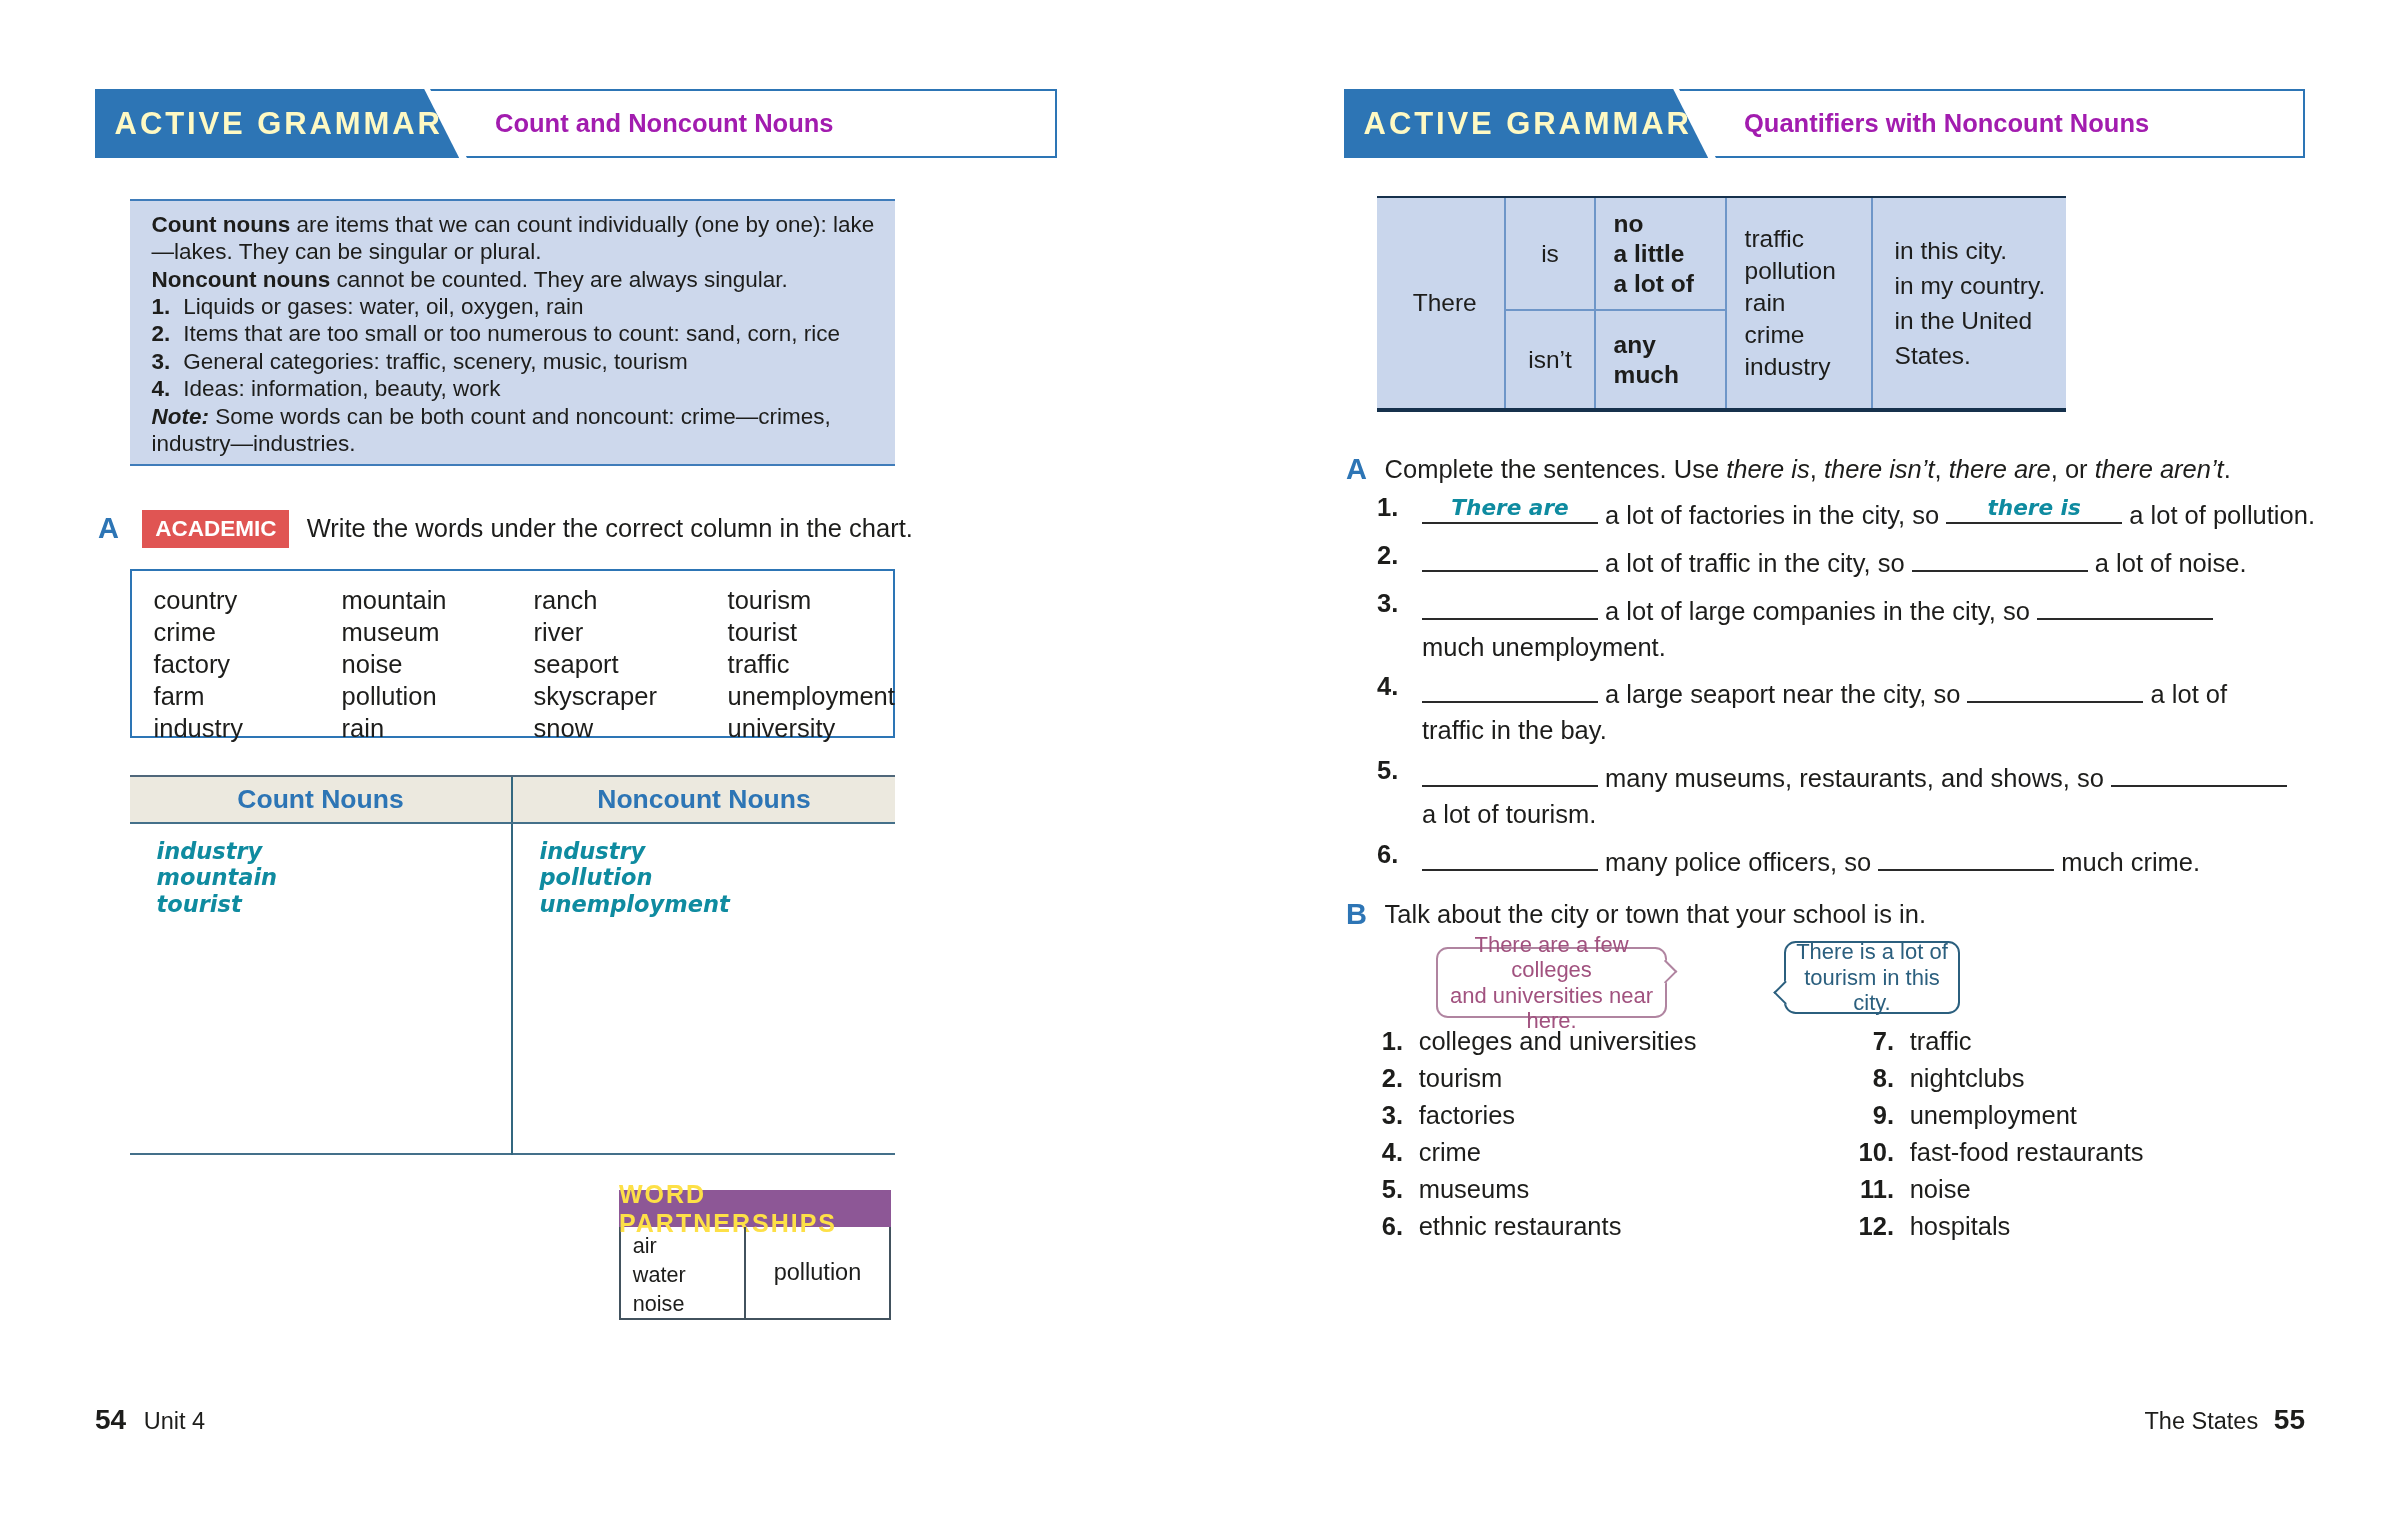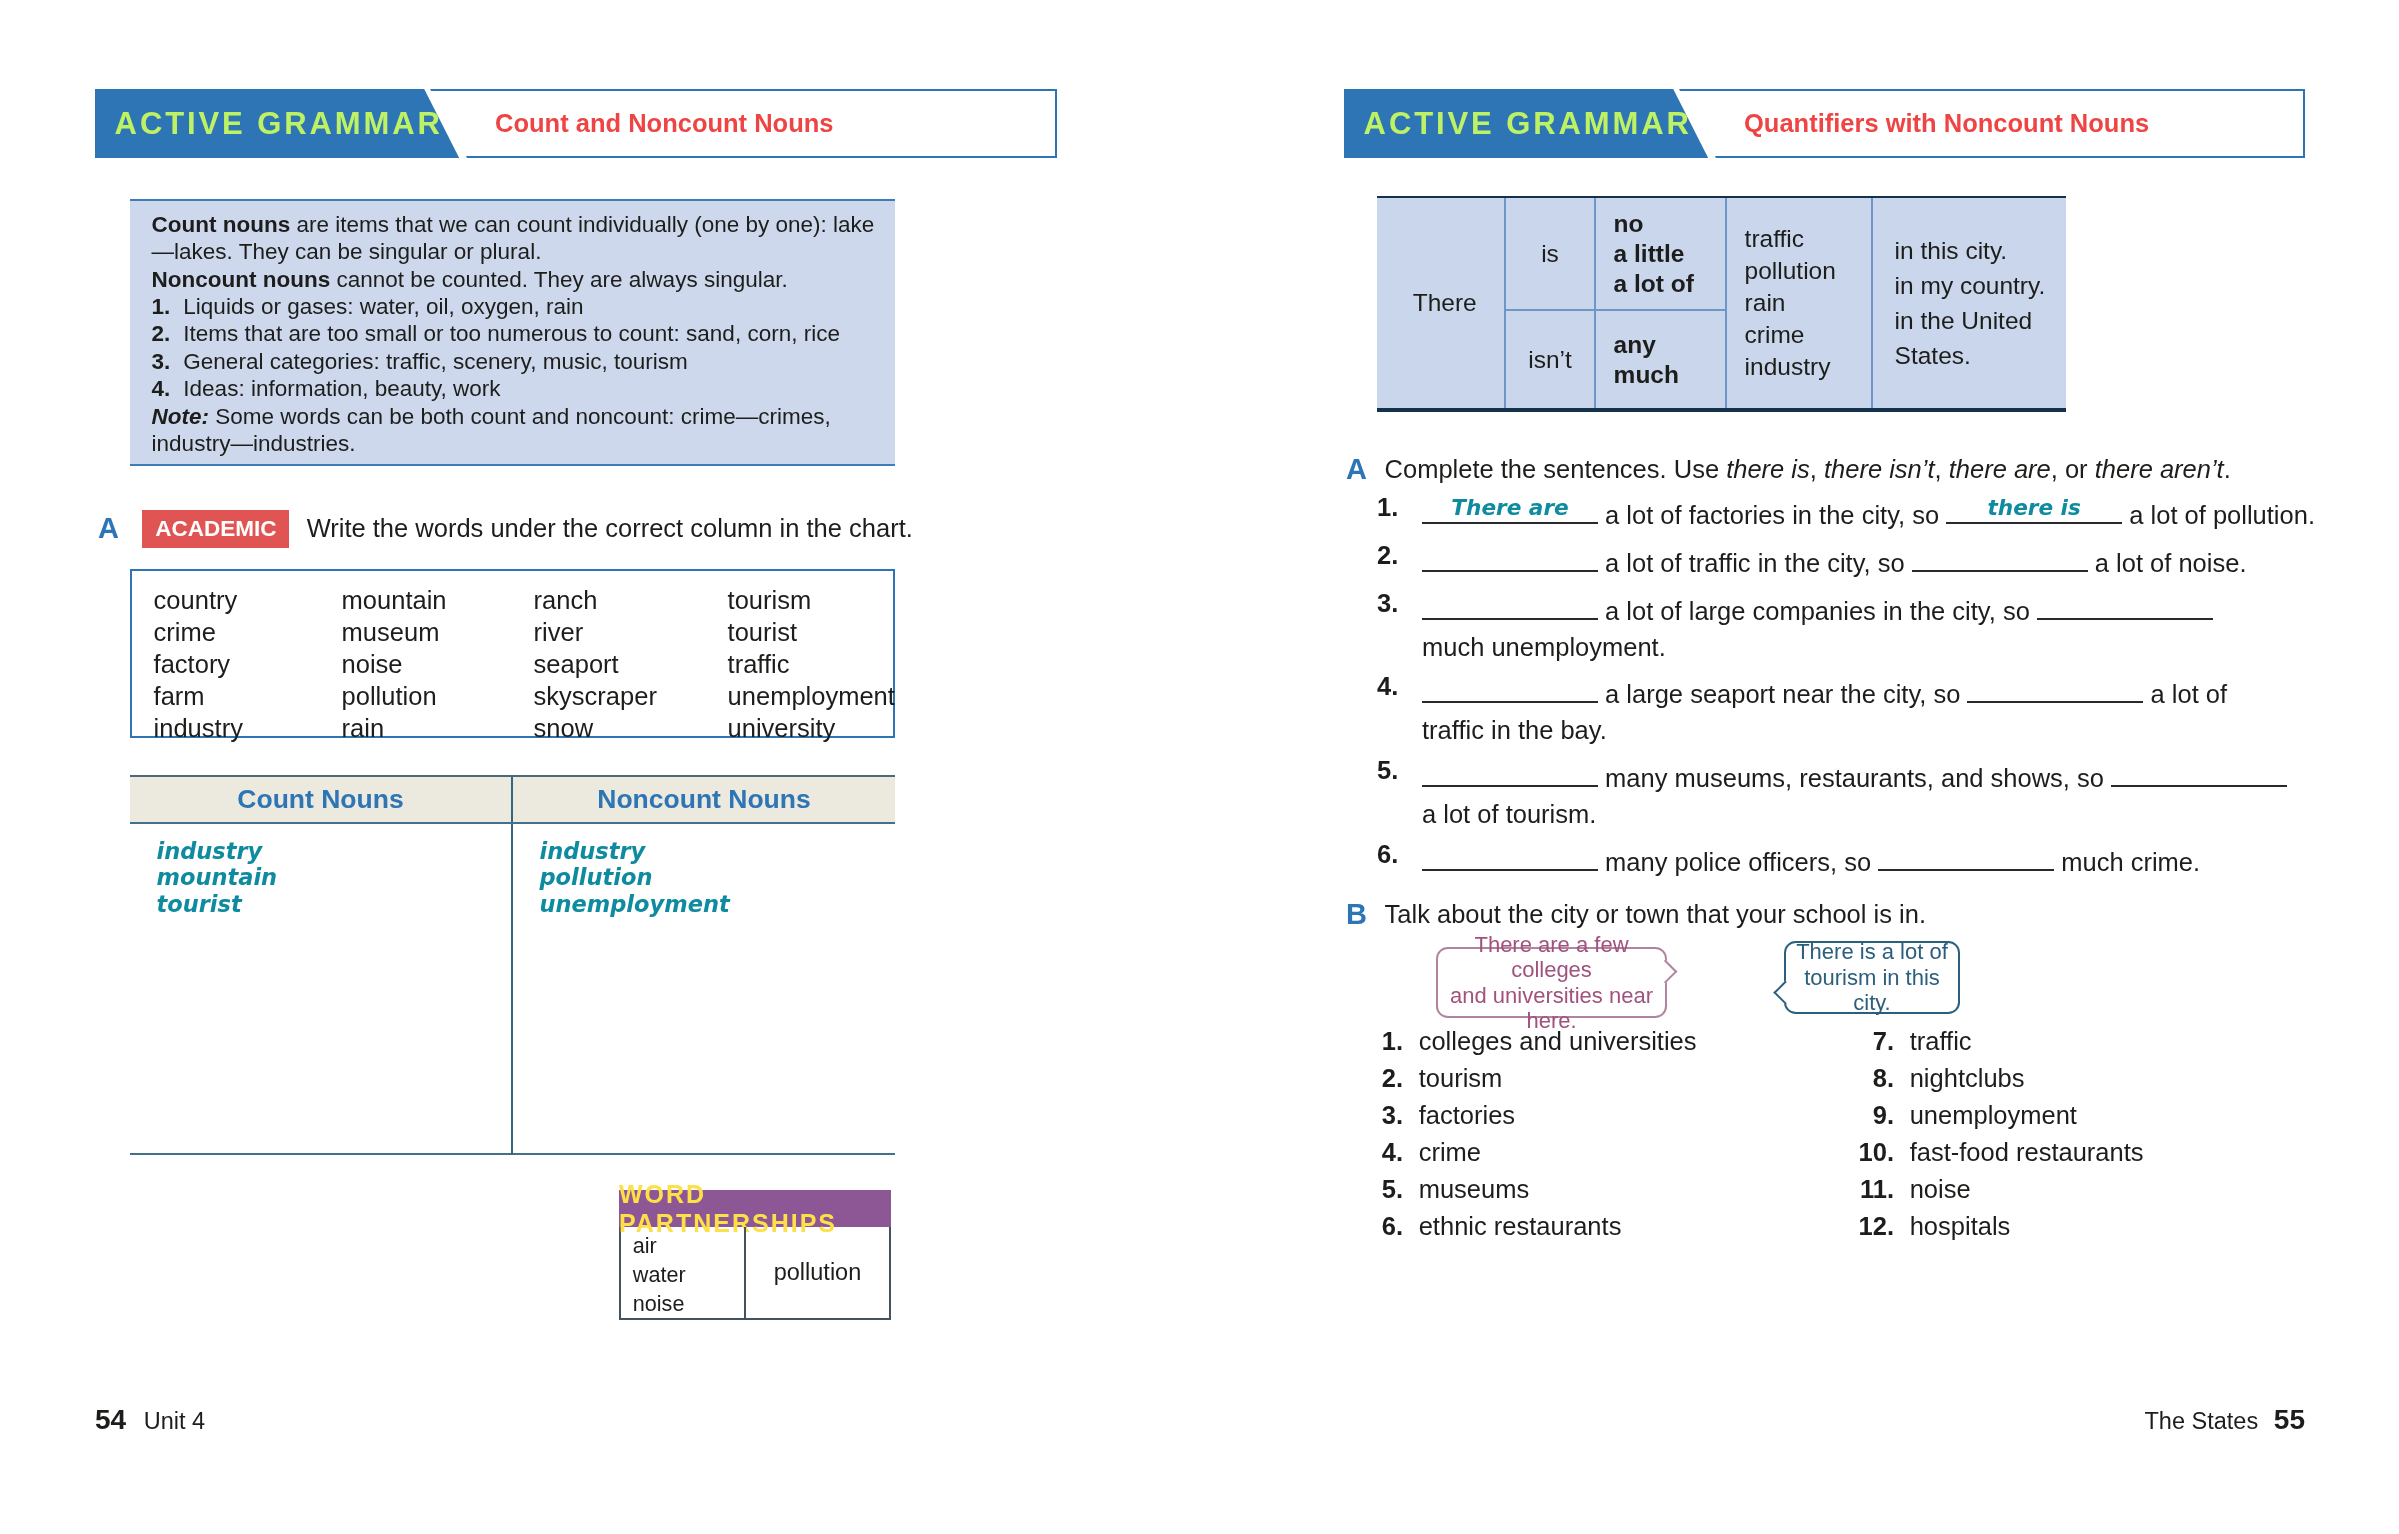--- a/index.html
+++ b/index.html
@@ -3,27 +3,27 @@
 <meta charset="utf-8">
 <style>
   html,body{margin:0;padding:0;background:#fff;}
   .page{position:relative;width:2399px;height:1535px;background:#ffffff;overflow:hidden;
         font-family:"Liberation Sans","DejaVu Sans",sans-serif;color:#1d1d1b;}
   .abs{position:absolute;}
 
   
   .hdr-label{position:absolute;top:89px;height:69px;background:#fff;border:2.9px solid #2d75b5;
              box-sizing:border-box;display:flex;align-items:center;}
-  .hdr-label .ttl{font-weight:bold;font-size:25.5px;color:#ef4444;}
+  .hdr-label .ttl{font-weight:bold;font-size:25.5px;color:#a21caf;}
   .hdr-bar{position:absolute;top:89px;width:372px;height:69px;background:#fff;
            clip-path:polygon(0 0,calc(100% - 37px) 0,100% 100%,0 100%);}
   .hdr-bar .blue{position:absolute;top:0;left:0;bottom:0;right:7.8px;background:#2d75b5;
            clip-path:polygon(0 0,calc(100% - 35px) 0,100% 100%,0 100%);
            display:flex;align-items:center;}
-  .hdr-bar .brand{color:#bef264;font-weight:bold;font-size:31px;letter-spacing:2.9px;padding-left:19.6px;white-space:nowrap;}
+  .hdr-bar .brand{color:#fef9c3;font-weight:bold;font-size:31px;letter-spacing:2.9px;padding-left:19.6px;white-space:nowrap;}
 
   
   .info{left:130px;top:199px;width:765px;height:267px;background:#cdd8ec;
         border-top:2.9px solid #3f7cba;border-bottom:2.9px solid #3f7cba;box-sizing:border-box;
         padding:9.8px 19.6px 0 21.6px;font-size:22.5px;line-height:27.4px;}
   .b{font-weight:bold;}
   .it{font-style:italic;}
   .bi{font-weight:bold;font-style:italic;}
   .info .num{display:inline-block;min-width:25.5px;}
 

